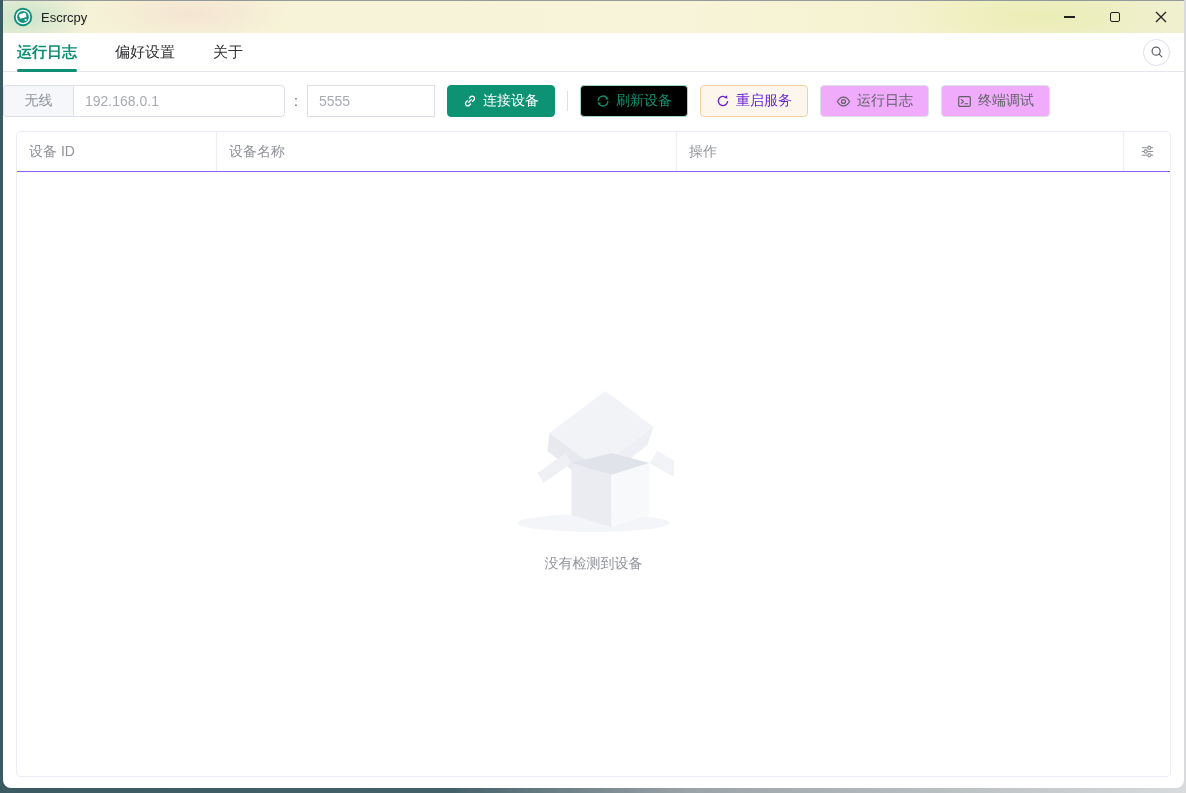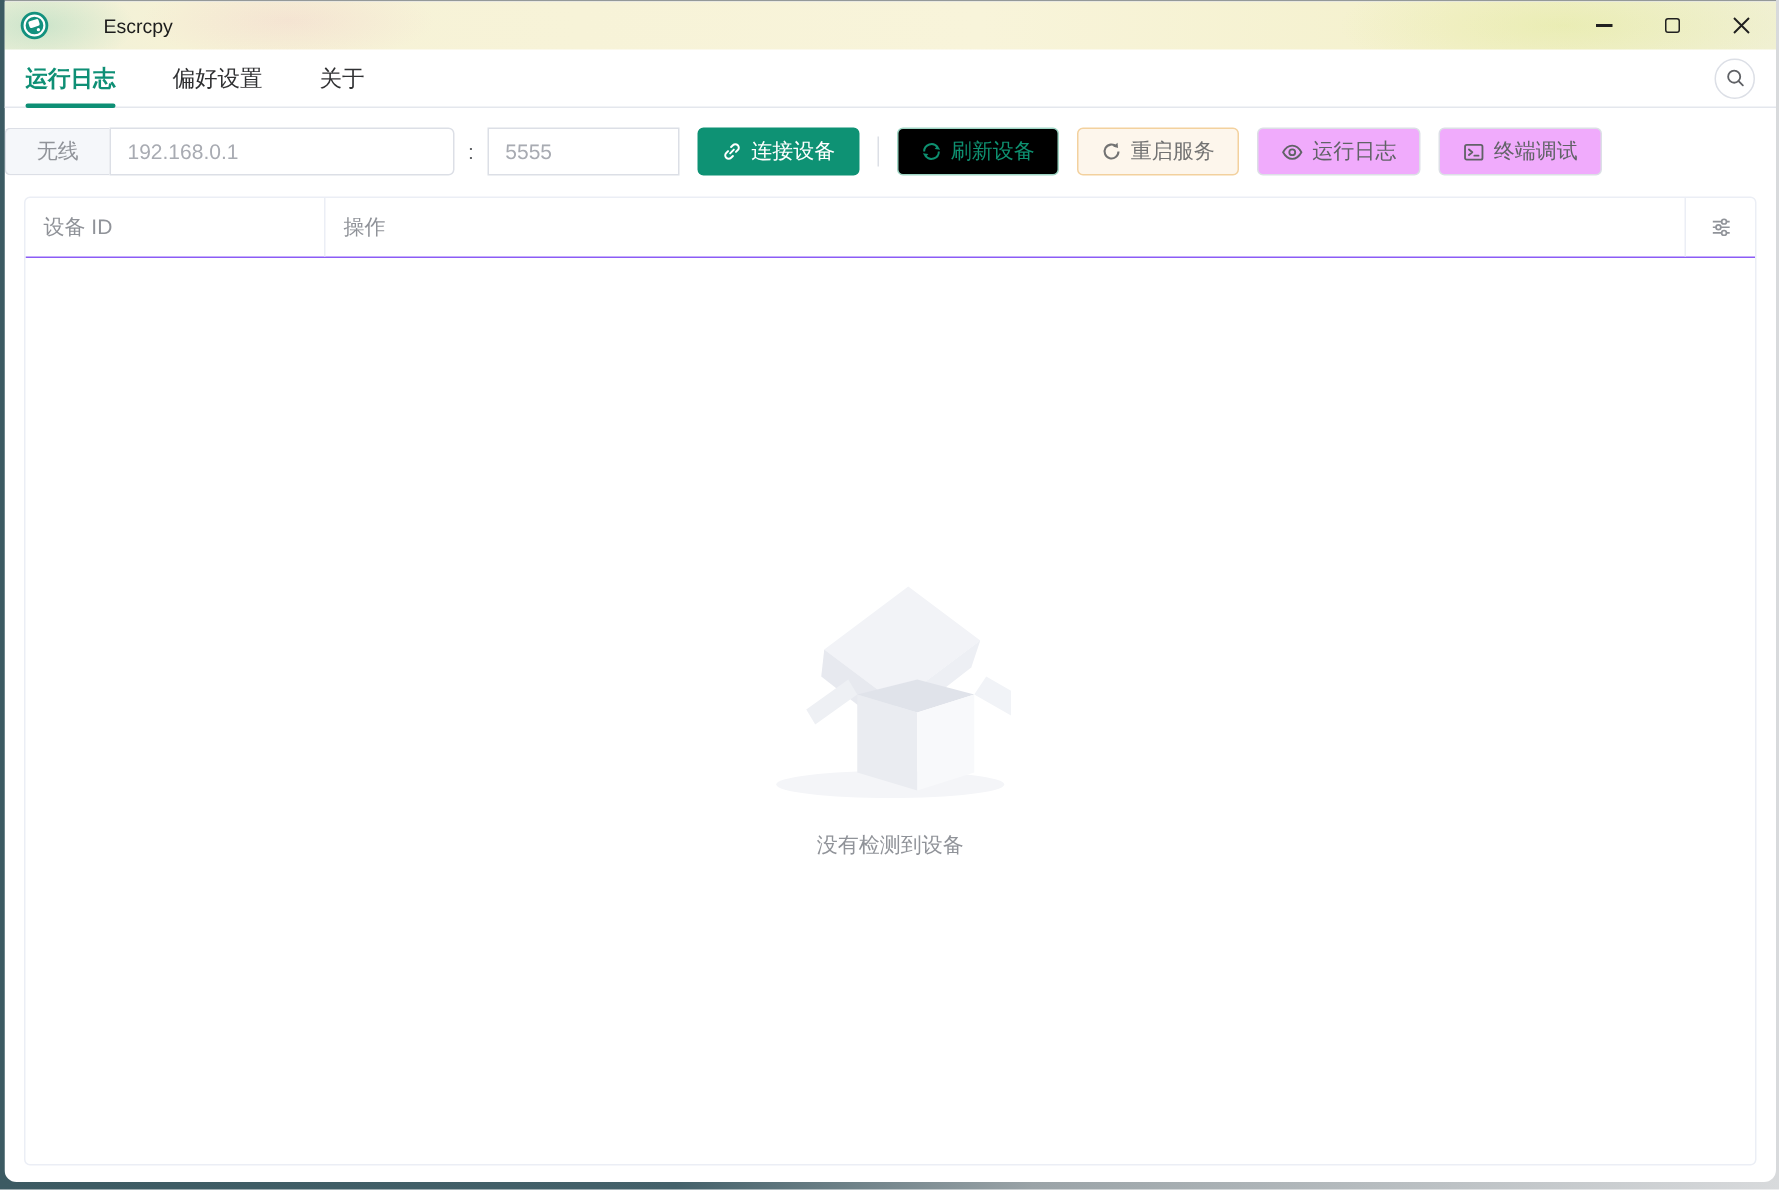--- a/index.html
+++ b/index.html
@@ -16,21 +16,20 @@
   }
   
   .titlebar {
     height:32px; flex:0 0 32px; display:flex; align-items:center;
     padding-left:10px; font-size:13px; color:#1c1c1c; position:relative;
     background:
       radial-gradient(90px 40px at 2% 50%, rgba(120,200,170,.30), transparent 70%),
       radial-gradient(140px 40px at 16% 40%, rgba(238,178,196,.22), transparent 70%),
       radial-gradient(200px 50px at 88% 50%, rgba(214,228,120,.30), transparent 75%),
       linear-gradient(90deg,#eef0d9 0%,#f6f2d6 10%,#f8f4da 55%,#f4f1cd 82%,#f0f0d2 100%);
-    gap: 28px;
   }
   .app-icon { width:20px; height:20px; margin-right:8px; }
   .win-controls { margin-left:auto; height:100%; display:flex; }
   .win-btn { width:46px; height:100%; display:flex; align-items:center; justify-content:center; color:#202020; }
   .min-glyph { width:11px; height:1.4px; background:#202020; display:block; }
   .max-glyph { width:10px; height:10px; border:1.4px solid #202020; border-radius:2px; display:block; }
   
   .tabbar {
     height:39px; flex:0 0 39px; display:flex; align-items:stretch;
     padding:0 14px; border-bottom:1px solid #e4e7ed; background:#fff;
@@ -56,32 +55,32 @@
     width:70px; display:flex; align-items:center; justify-content:center;
     background:#f5f7fa; border:1px solid #dcdfe6; border-right:none;
     border-radius:4px 0 0 4px; color:#909399; font-size:14px;
   }
   .txt-input {
     height:32px; border:1px solid #dcdfe6; border-radius:0 4px 4px 0;
     padding:0 11px; font-size:14px; color:#606266; outline:none;
     font-family:"Liberation Sans","DejaVu Sans",sans-serif;
   }
   .txt-input::placeholder { color:#a8abb2; }
-  .ip-input { width:230px; }
+  .ip-input { width:212px; }
   .port-input { width:128px; border-radius:0; }
   .colon { margin:0 9px; color:#606266; font-size:14px; }
   .btn {
     height:32px; padding:0 15px; margin-left:12px; border-radius:4px;
     border:1px solid #dcdfe6; background:#f0abfc; color:#606266; font-size:14px;
     display:inline-flex; align-items:center; gap:6px; cursor:pointer; white-space:nowrap;
     font-family:"Liberation Sans","DejaVu Sans",sans-serif;
   }
   .btn-primary { background:#0e9274; border-color:#0e9274; color:#fff; }
   .btn-success-plain { background:#000000; border-color:#9fd6c5; color:#0e9070; }
-  .btn-warning-plain { background:#fdf6ec; border-color:#f3d19e; color:#737373; }
+  .btn-warning-plain { background:#fdf6ec; border-color:#f3d19e; color:#6d28d9; }
   .v-divider { width:1px; height:20px; background:#dcdfe6; margin-left:12px; }
   
   .table {
     flex:1; margin:14px 13px 11px 13px; border:1px solid #ebeef5;
     border-radius:4px; background:#fff; display:flex; flex-direction:column; overflow:hidden;
   }
   .thead { display:flex; height:40px; flex:0 0 40px; border-bottom:1px solid #8b5cf6; color:#909399; font-size:14px; font-weight:500; }
   .th { display:flex; align-items:center; padding:0 12px; border-right:1px solid #ebeef5; }
   .th-id { width:200px; }
   .th-name { width:460px; }
@@ -182,20 +181,21 @@
         <path d="M4.6 6 L7 8 L4.6 10" fill="none" stroke="currentColor" stroke-width="1.3" stroke-linecap="round" stroke-linejoin="round"></path>
         <path d="M8.4 10.4 H11.4" stroke="currentColor" stroke-width="1.3" stroke-linecap="round"></path>
       </svg>
       <span>终端调试</span>
     </button>
   </div>
 
   <div class="table">
     <div class="thead">
       <div class="th th-id">设备 ID</div>
+      <div class="th th-name">设备名称</div>
       <div class="th th-ops">操作</div>
       <div class="th th-settings">
         <svg width="15" height="15" viewBox="0 0 16 16">
           <path d="M2 4 H14 M2 8 H14 M2 12 H14" stroke="currentColor" stroke-width="1.2"></path>
           <circle cx="10" cy="4" r="1.7" fill="#fff" stroke="currentColor" stroke-width="1.2"></circle>
           <circle cx="6" cy="8" r="1.7" fill="#fff" stroke="currentColor" stroke-width="1.2"></circle>
           <circle cx="10" cy="12" r="1.7" fill="#fff" stroke="currentColor" stroke-width="1.2"></circle>
         </svg>
       </div>
     </div>

